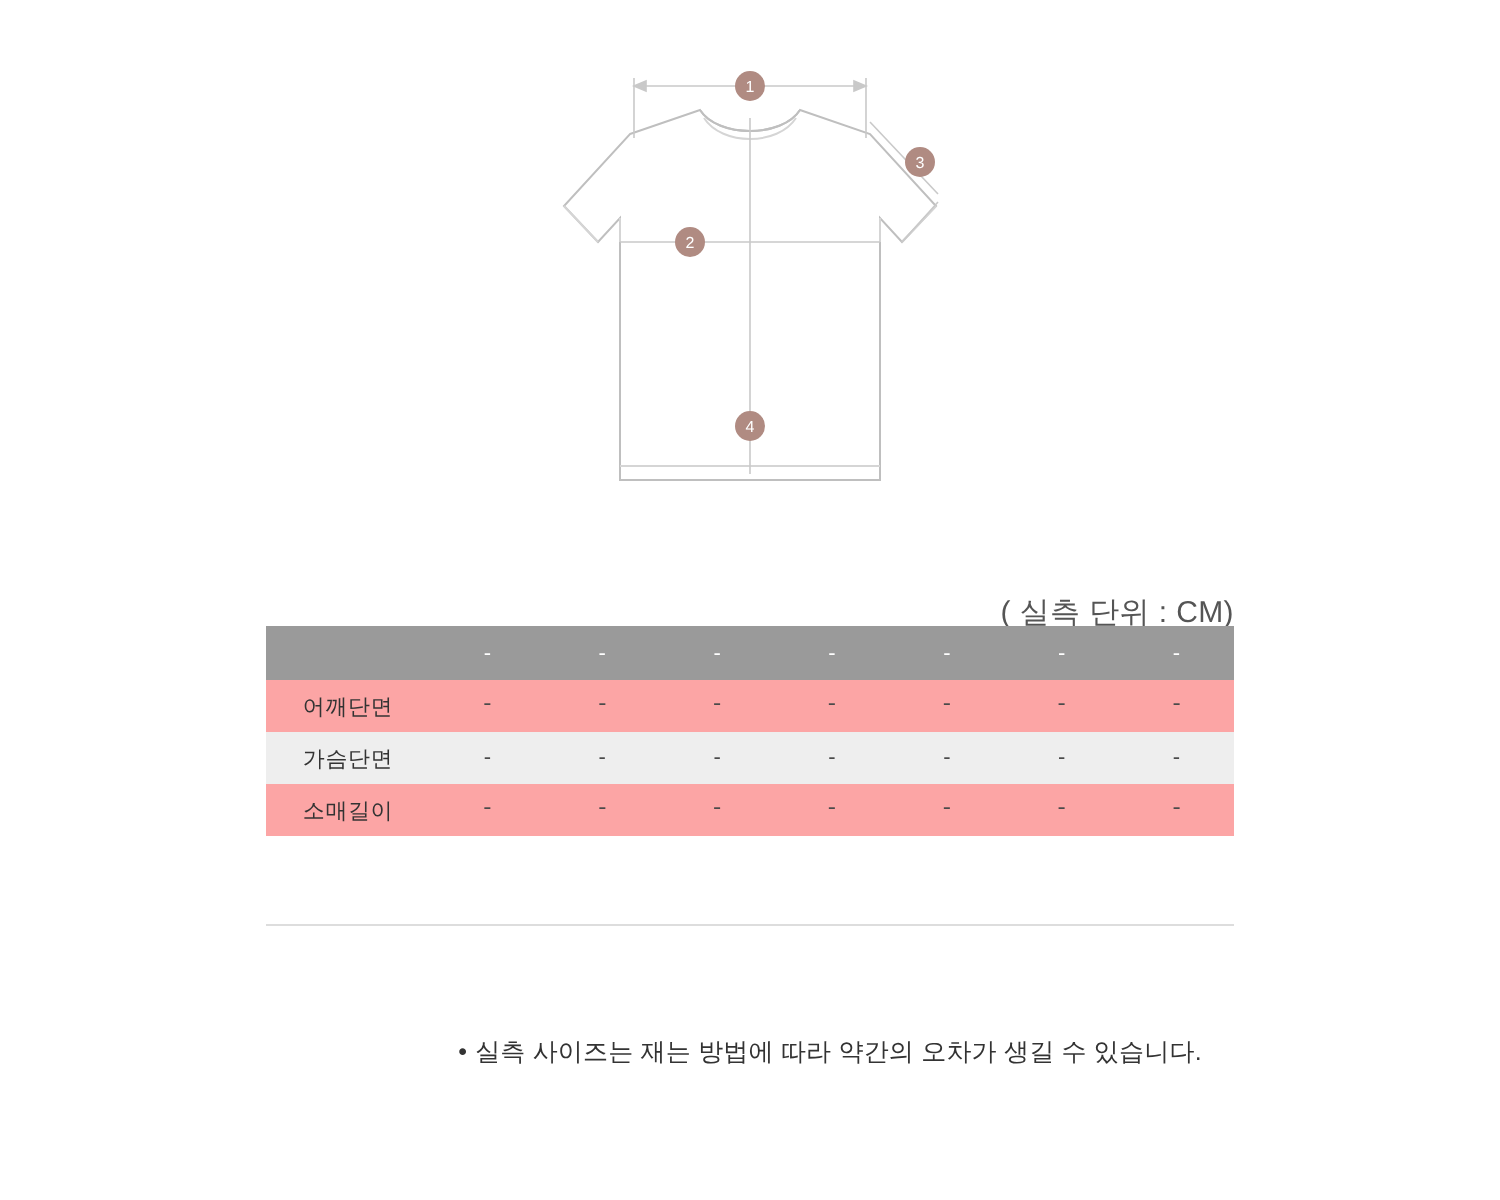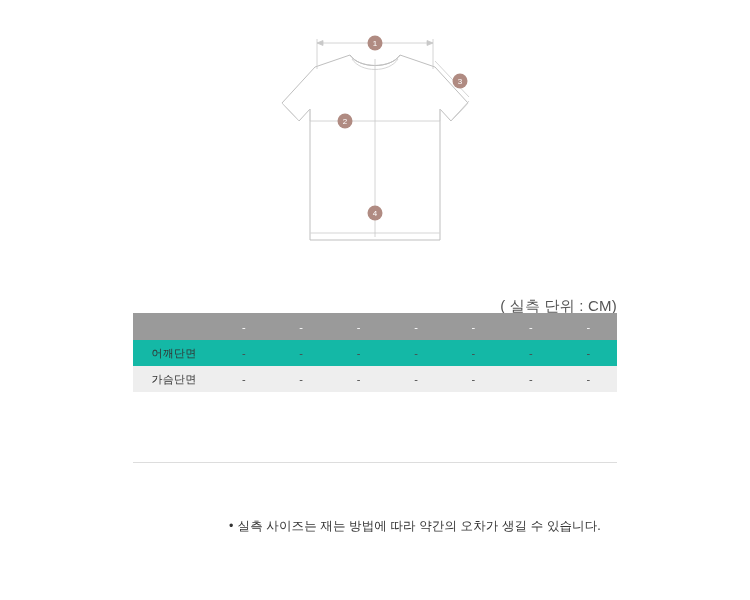--- a/index.html
+++ b/index.html
@@ -68,21 +68,22 @@
     height: 26px;
     padding: 0;
     color: #4a4a4a;
   }
   .size-table thead th {
     background: #9a9a9a;
     color: #ffffff;
     height: 27px;
   }
   .size-table tbody tr.odd-row td {
-    background: #14b8a6;
+    background: #fca5a5;
+    font-family: Liberation Mono, monospace;
   }
   .size-table tbody tr.even-row td {
     background: #eeeeee;
     margin-top: 32px;
   }
   .size-table tbody td.row-label {
     color: #333333;
     letter-spacing: 0.3px;
   }
   col.label-col { width: 82px; }
@@ -226,20 +227,30 @@
       <tr class="even-row">
         <td class="row-label">가슴단면</td>
         <td>-</td>
         <td>-</td>
         <td>-</td>
         <td>-</td>
         <td>-</td>
         <td>-</td>
         <td>-</td>
       </tr>
+      <tr class="odd-row">
+        <td class="row-label">소매길이</td>
+        <td>-</td>
+        <td>-</td>
+        <td>-</td>
+        <td>-</td>
+        <td>-</td>
+        <td>-</td>
+        <td>-</td>
+      </tr>
     </tbody>
   </table>
 
   <div class="divider"></div>
 
   <div class="footnote">
     <span class="bullet">•</span><span>실측 사이즈는 재는 방법에 따라 약간의 오차가 생길 수 있습니다.</span>
   </div>
 
 </div>

